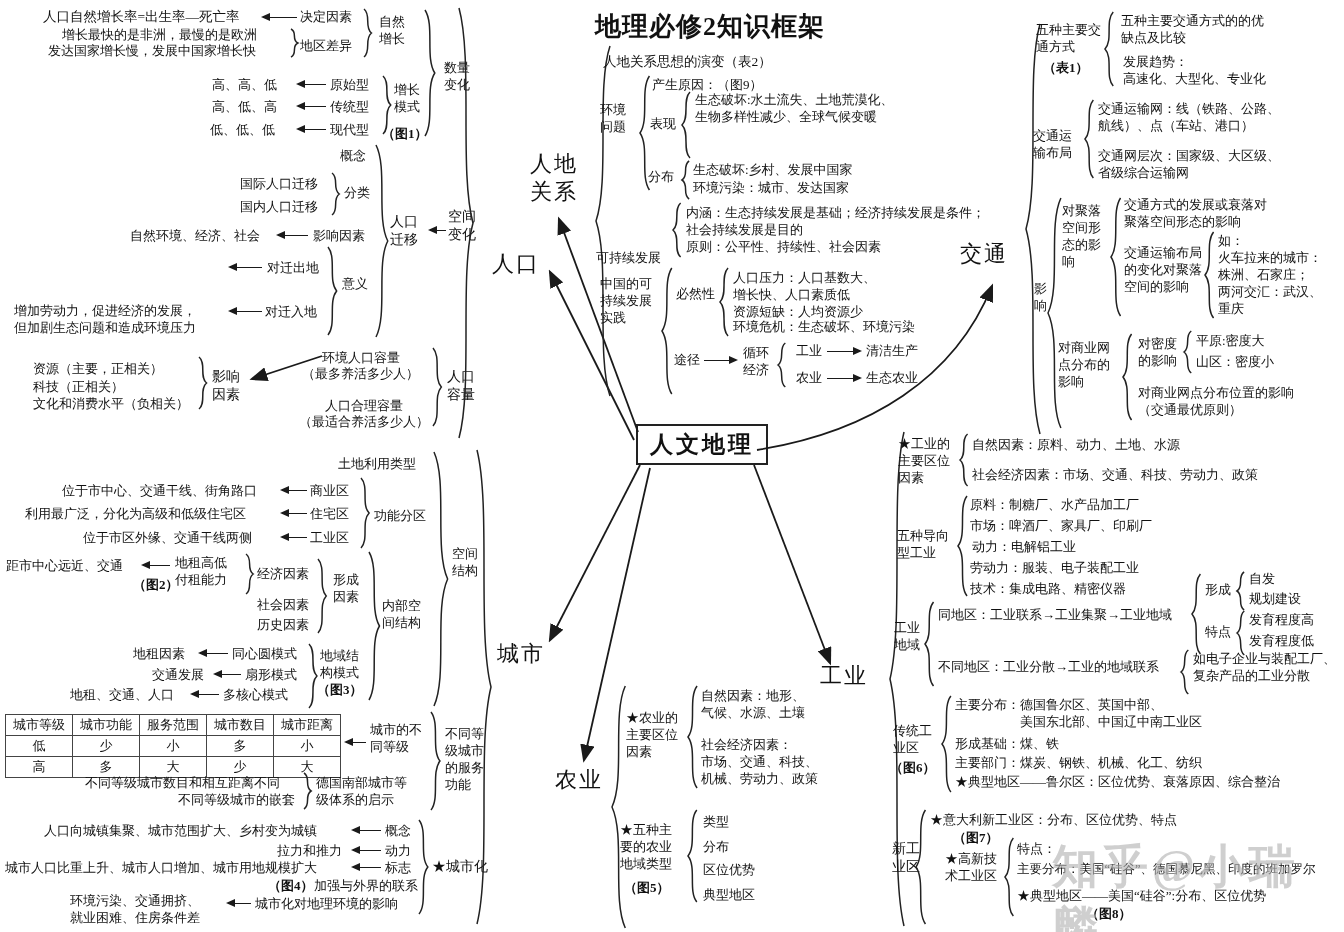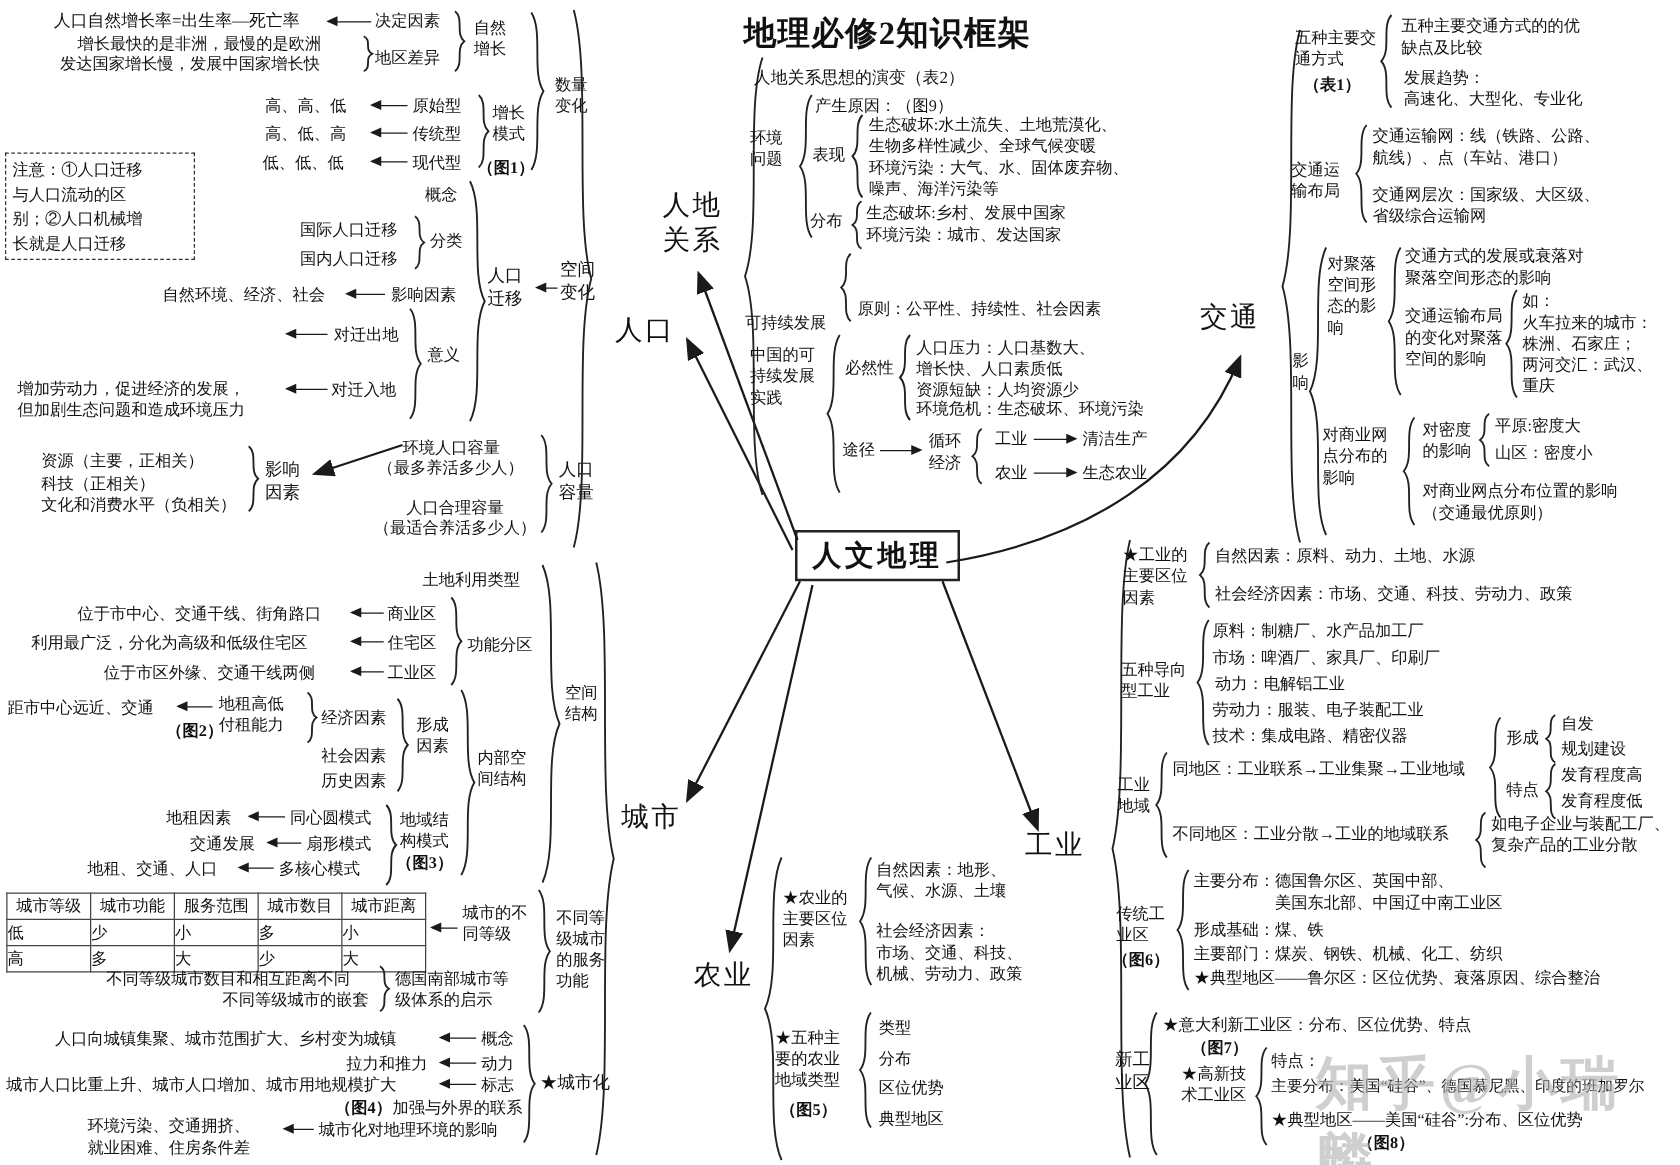--- a/index.html
+++ b/index.html
@@ -11,21 +11,21 @@
   .n{font-size:22px;letter-spacing:2px;line-height:1.25}
   .title{font-size:26px;font-weight:bold;letter-spacing:1px}
   .hub{position:absolute;border:2px solid #222;padding:3px 12px;font-size:23px;font-weight:bold;letter-spacing:3px;background:#fff}
   .note{position:absolute;border:1.6px dashed #333;padding:3px 5px;font-size:13px;line-height:1.5;white-space:pre-line}
   .ar{position:absolute;height:0;border-top:1.8px solid #1a1a1a}
   .ar.l::before{content:"";position:absolute;left:-2px;top:-5.4px;width:0;height:0;
     border-right:9px solid #1a1a1a;border-top:4.5px solid transparent;border-bottom:4.5px solid transparent}
   .ar.r::after{content:"";position:absolute;right:-2px;top:-5.4px;width:0;height:0;
     border-left:9px solid #1a1a1a;border-top:4.5px solid transparent;border-bottom:4.5px solid transparent}
   .brace{position:absolute;pointer-events:none}
-  table.city{position:absolute;border-collapse:collapse;font-size:13px;background:#fff}
+  table.city{position:absolute;border-collapse:collapse;font-size:13px;text-align:center;background:#fff}
   table.city th,table.city td{border:1.5px solid #444;padding:1px 0;font-weight:normal;width:66px}
   .wm{position:absolute;font-size:46px;font-weight:bold;letter-spacing:4px;color:rgba(178,178,178,.62);z-index:9}
   svg.overlay{position:absolute;left:0;top:0;pointer-events:none}
 </style>
 </head>
 <body>
 
 <div id="canvas">
 
   <div class="t title" style="left:595px;top:10px">地理必修2知识框架</div>
@@ -94,24 +94,20 @@
 模式</div>
   <div class="t b" style="left:382px;top:126px">（图1）</div>
   <div class="brace" style="left: 424px; top: 10px;">
       <svg width="12.78" height="126" style="overflow:visible;display:block">
         <path d="M1,0 C 10.78,15.12 1,47.88 10.78,63 C 1,78.12 10.78,110.88 1,126" fill="none" stroke="#222" stroke-width="1.5"></path>
       </svg>
     </div>
   <div class="t" style="left:444px;top:60px">数量
 变化</div>
 
-  <div class="note" style="left:4px;top:122px;width:140px">注意：①人口迁移
-与人口流动的区
-别；②人口机械增
-长就是人口迁移</div>
 
   <div class="t" style="left:340px;top:148px">概念</div>
   <div class="t" style="left:240px;top:176px">国际人口迁移</div>
   <div class="t" style="left:240px;top:199px">国内人口迁移</div>
   <div class="brace" style="left: 331px; top: 173px;">
       <svg width="10.26" height="42" style="overflow:visible;display:block">
         <path d="M1,0 C 8.26,5.04 1,15.96 8.26,21 C 1,26.04 8.26,36.96 1,42" fill="none" stroke="#222" stroke-width="1.5"></path>
       </svg>
     </div>
   <div class="t" style="left:344px;top:185px">分类</div>
@@ -327,36 +323,36 @@
     </div>
   <div class="t" style="left:652px;top:77px">产生原因：（图9）</div>
   <div class="t" style="left:650px;top:116px">表现</div>
   <div class="brace" style="left: 682px; top: 92px;">
       <svg width="10.98" height="66" style="overflow:visible;display:block">
         <path d="M7.98,0 C 0,7.92 7.98,25.080000000000002 0,33 C 7.98,40.92 0,58.08 7.98,66" fill="none" stroke="#222" stroke-width="1.5"></path>
       </svg>
     </div>
   <div class="t" style="left:695px;top:92px">生态破坏:水土流失、土地荒漠化、
 生物多样性减少、全球气候变暖</div>
-  <div class="t" style="left:695px;top:126px">环境污染：大气、水、固体废弃物、
-噪声、海洋污染等</div>
   <div class="t" style="left:648px;top:169px">分布</div>
   <div class="brace" style="left: 682px; top: 161px;">
       <svg width="10.14" height="38" style="overflow:visible;display:block">
         <path d="M7.140000000000001,0 C 0,4.56 7.140000000000001,14.44 0,19 C 7.140000000000001,23.56 0,33.44 7.140000000000001,38" fill="none" stroke="#222" stroke-width="1.5"></path>
       </svg>
     </div>
   <div class="t" style="left:693px;top:162px">生态破坏:乡村、发展中国家</div>
   <div class="t" style="left:693px;top:180px">环境污染：城市、发达国家</div>
   <div class="t" style="left:596px;top:250px">可持续发展</div>
   <div class="brace" style="left: 673px; top: 203px;">
       <svg width="10.62" height="54" style="overflow:visible;display:block">
         <path d="M7.619999999999999,0 C 0,6.4799999999999995 7.619999999999999,20.52 0,27 C 7.619999999999999,33.48 0,47.52 7.619999999999999,54" fill="none" stroke="#222" stroke-width="1.5"></path>
       </svg>
     </div>
+  <div class="t" style="left:686px;top:205px">内涵：生态持续发展是基础；经济持续发展是条件；
+社会持续发展是目的</div>
   <div class="t" style="left:686px;top:239px">原则：公平性、持续性、社会因素</div>
   <div class="t" style="left:600px;top:276px">中国的可
 持续发展
 实践</div>
   <div class="brace" style="left: 662px; top: 268px;">
       <svg width="12.78" height="126" style="overflow:visible;display:block">
         <path d="M9.78,0 C 0,15.12 9.78,47.88 0,63 C 9.78,78.12 0,110.88 9.78,126" fill="none" stroke="#222" stroke-width="1.5"></path>
       </svg>
     </div>
   <div class="t" style="left:676px;top:286px">必然性</div>

